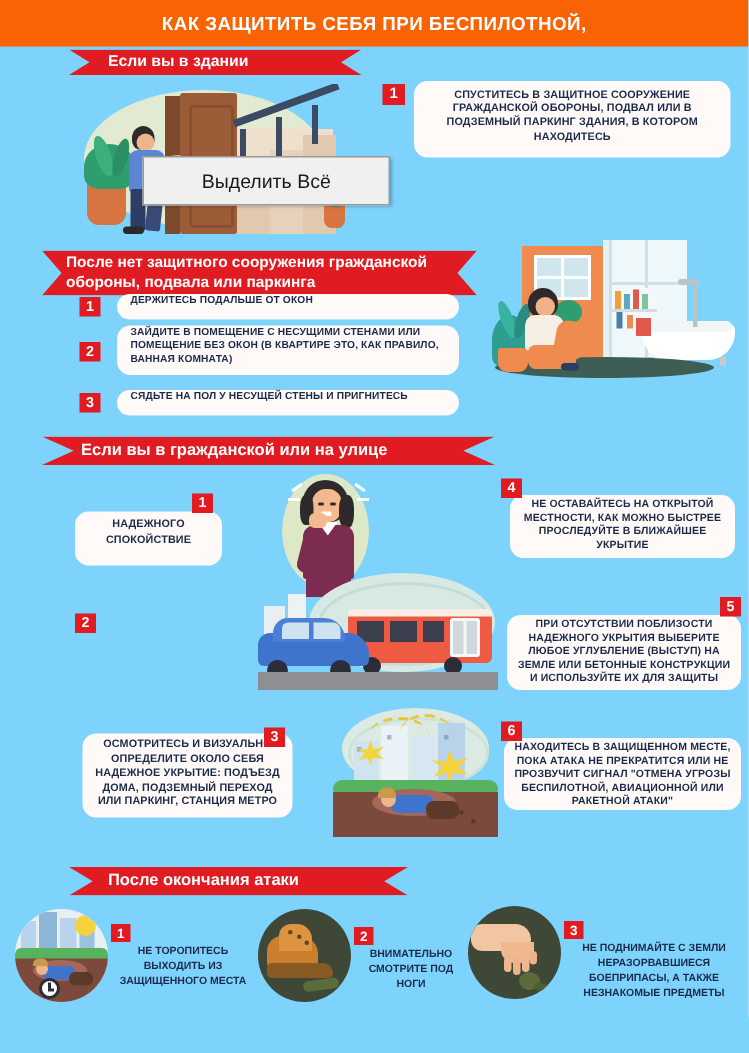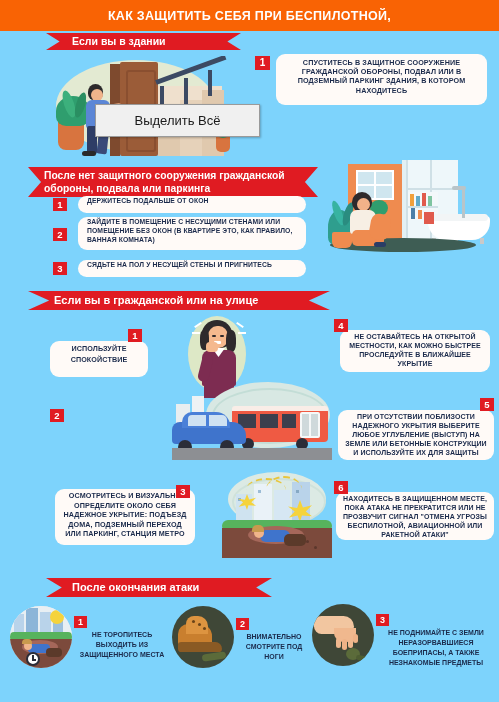--- a/index.html
+++ b/index.html
@@ -235,21 +235,21 @@
     <div style="position:absolute;left:18px;top:70px;width:30px;height:14px;background:#7d2c51;"></div>
 
     <div style="position:absolute;left:8px;top:10px;width:8px;height:2px;background:#fff;transform:rotate(-35deg);"></div>
     <div style="position:absolute;left:6px;top:18px;width:8px;height:2px;background:#fff;"></div>
     <div style="position:absolute;left:50px;top:10px;width:8px;height:2px;background:#fff;transform:rotate(35deg);"></div>
     <div style="position:absolute;left:52px;top:18px;width:8px;height:2px;background:#fff;"></div>
   </div>
 
   <div class="badge" style="left:128px;top:329px;width:14px;height:13px;font-size:9.5px;">1</div>
   <div class="card" style="left:50px;top:341px;width:98px;height:36px;padding:2px 6px;font-size:7.2px;line-height:11px;">
-    <p>ИСПОЛЬЗУЙТЕ СПОКОЙСТВИЕ</p>
+    <p>НАДЕЖНОГО СПОКОЙСТВИЕ</p>
   </div>
 
   <div class="badge" style="left:334px;top:319px;width:14px;height:13px;font-size:9.5px;">4</div>
   <div class="card" style="left:340px;top:330px;width:150px;height:42px;padding:2px 6px;font-size:7px;line-height:9px;">
     <p>НЕ ОСТАВАЙТЕСЬ НА ОТКРЫТОЙ МЕСТНОСТИ, КАК МОЖНО БЫСТРЕЕ ПРОСЛЕДУЙТЕ В БЛИЖАЙШЕЕ УКРЫТИЕ</p>
   </div>
 
   <div class="illus" style="left:172px;top:382px;width:160px;height:80px;">
     <div class="blob" style="left:34px;top:0px;width:124px;height:66px;background:#d8e8e3;"></div>
     <div style="position:absolute;left:40px;top:6px;width:112px;height:52px;border:2px solid #c3ddd6;border-radius:50%;"></div>

